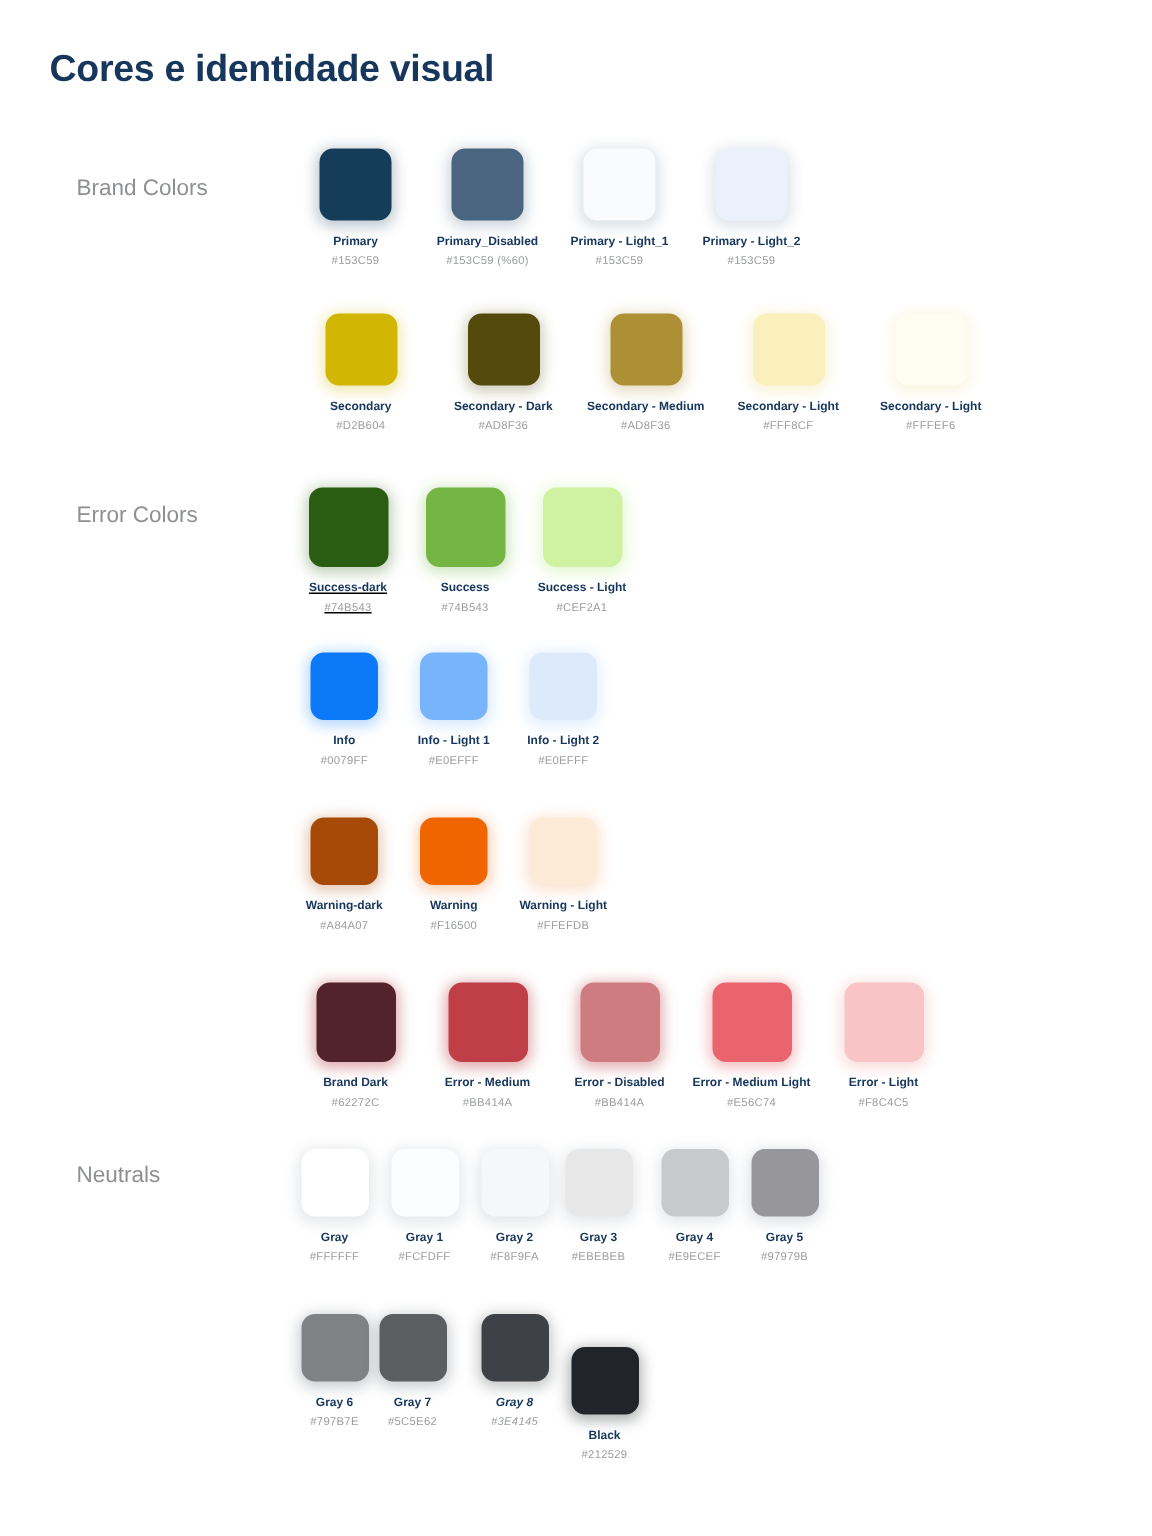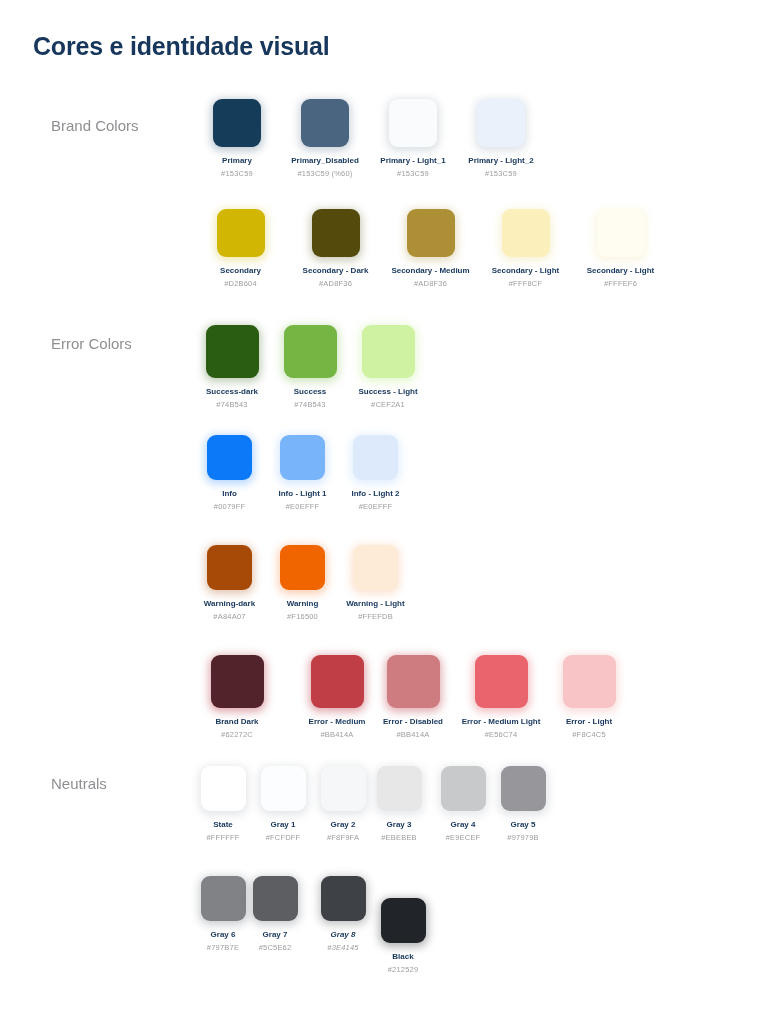--- a/index.html
+++ b/index.html
@@ -141,21 +141,21 @@
               <div class="chip-name">Secondary - Light</div>
               <div class="chip-hex">#FFFEF6</div>
             </div>
           </div>
         </div>
       </div>
       <div class="section" style="top: 325px;">
         <div class="section-label" style="top: 10px;">Error Colors</div>
         <div class="rows">
           <div class="row">
-            <div class="swatch-cell" style="left: 0px; width: 78px;">
+            <div class="swatch-cell" style="left: 0px; width: 78px; text-decoration: underline;">
               <div class="chip" style="width: 53px; height: 53px; background: rgb(42, 92, 18); box-shadow: rgba(42, 92, 18, 0.3) 0px 2px 9px 2px;"></div>
               <div class="chip-name">Success-dark</div>
               <div class="chip-hex">#74B543</div>
             </div>
             <div class="swatch-cell" style="left: 78px; width: 78px;">
               <div class="chip" style="width: 53px; height: 53px; background: rgb(116, 181, 67); box-shadow: rgba(116, 181, 67, 0.34) 0px 2px 9px 2px;"></div>
               <div class="chip-name">Success</div>
               <div class="chip-hex">#74B543</div>
             </div>
             <div class="swatch-cell" style="left: 156px; width: 78px;">
@@ -197,21 +197,21 @@
               <div class="chip-name">Warning - Light</div>
               <div class="chip-hex">#FFEFDB</div>
             </div>
           </div>
           <div class="row">
             <div class="swatch-cell" style="left: 0px; width: 88px;">
               <div class="chip" style="width: 53px; height: 53px; background: rgb(82, 35, 42); box-shadow: rgba(187, 65, 74, 0.45) 0px 2px 9px 2px;"></div>
               <div class="chip-name">Brand Dark</div>
               <div class="chip-hex">#62272C</div>
             </div>
-            <div class="swatch-cell" style="left: 100px; width: 88px; text-align: center;">
+            <div class="swatch-cell" style="left: 88px; width: 88px; text-align: center;">
               <div class="chip" style="width: 53px; height: 53px; background: rgb(192, 62, 69); box-shadow: rgba(187, 65, 74, 0.45) 0px 2px 9px 2px;"></div>
               <div class="chip-name">Error - Medium</div>
               <div class="chip-hex">#BB414A</div>
             </div>
             <div class="swatch-cell" style="left: 176px; width: 88px;">
               <div class="chip" style="width: 53px; height: 53px; background: rgb(207, 124, 129); box-shadow: rgba(187, 65, 74, 0.42) 0px 2px 9px 2px;"></div>
               <div class="chip-name">Error - Disabled</div>
               <div class="chip-hex">#BB414A</div>
             </div>
             <div class="swatch-cell" style="left: 264px; width: 88px;">
@@ -226,21 +226,21 @@
             </div>
           </div>
         </div>
       </div>
       <div class="section" style="top: 766px;">
         <div class="section-label" style="top: 9px;">Neutrals</div>
         <div class="rows">
           <div class="row">
             <div class="swatch-cell" style="left: 0px; width: 60px;">
               <div class="chip" style="width: 45px; height: 45px; background: rgb(255, 255, 255); box-shadow: rgba(130, 140, 155, 0.22) 0px 2px 9px 2px;"></div>
-              <div class="chip-name">State</div>
+              <div class="chip-name">Gray</div>
               <div class="chip-hex">#FFFFFF</div>
             </div>
             <div class="swatch-cell" style="left: 60px; width: 60px;">
               <div class="chip" style="width: 45px; height: 45px; background: rgb(252, 253, 255); box-shadow: rgba(130, 140, 155, 0.22) 0px 2px 9px 2px;"></div>
               <div class="chip-name">Gray 1</div>
               <div class="chip-hex">#FCFDFF</div>
             </div>
             <div class="swatch-cell" style="left: 120px; width: 60px;">
               <div class="chip" style="width: 45px; height: 45px; background: rgb(245, 247, 249); box-shadow: rgba(130, 140, 155, 0.22) 0px 2px 9px 2px;"></div>
               <div class="chip-name">Gray 2</div>

